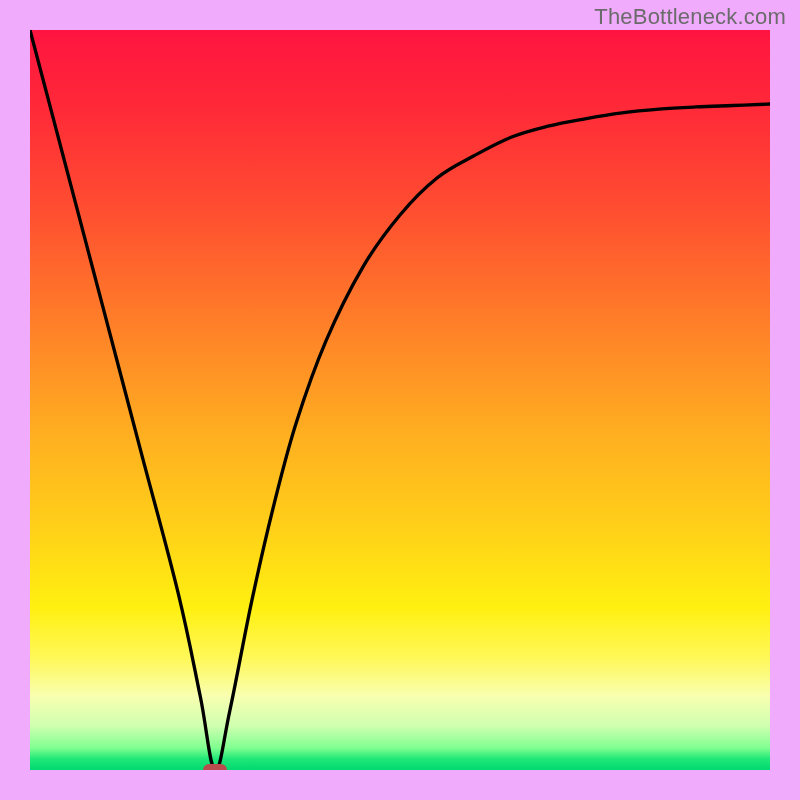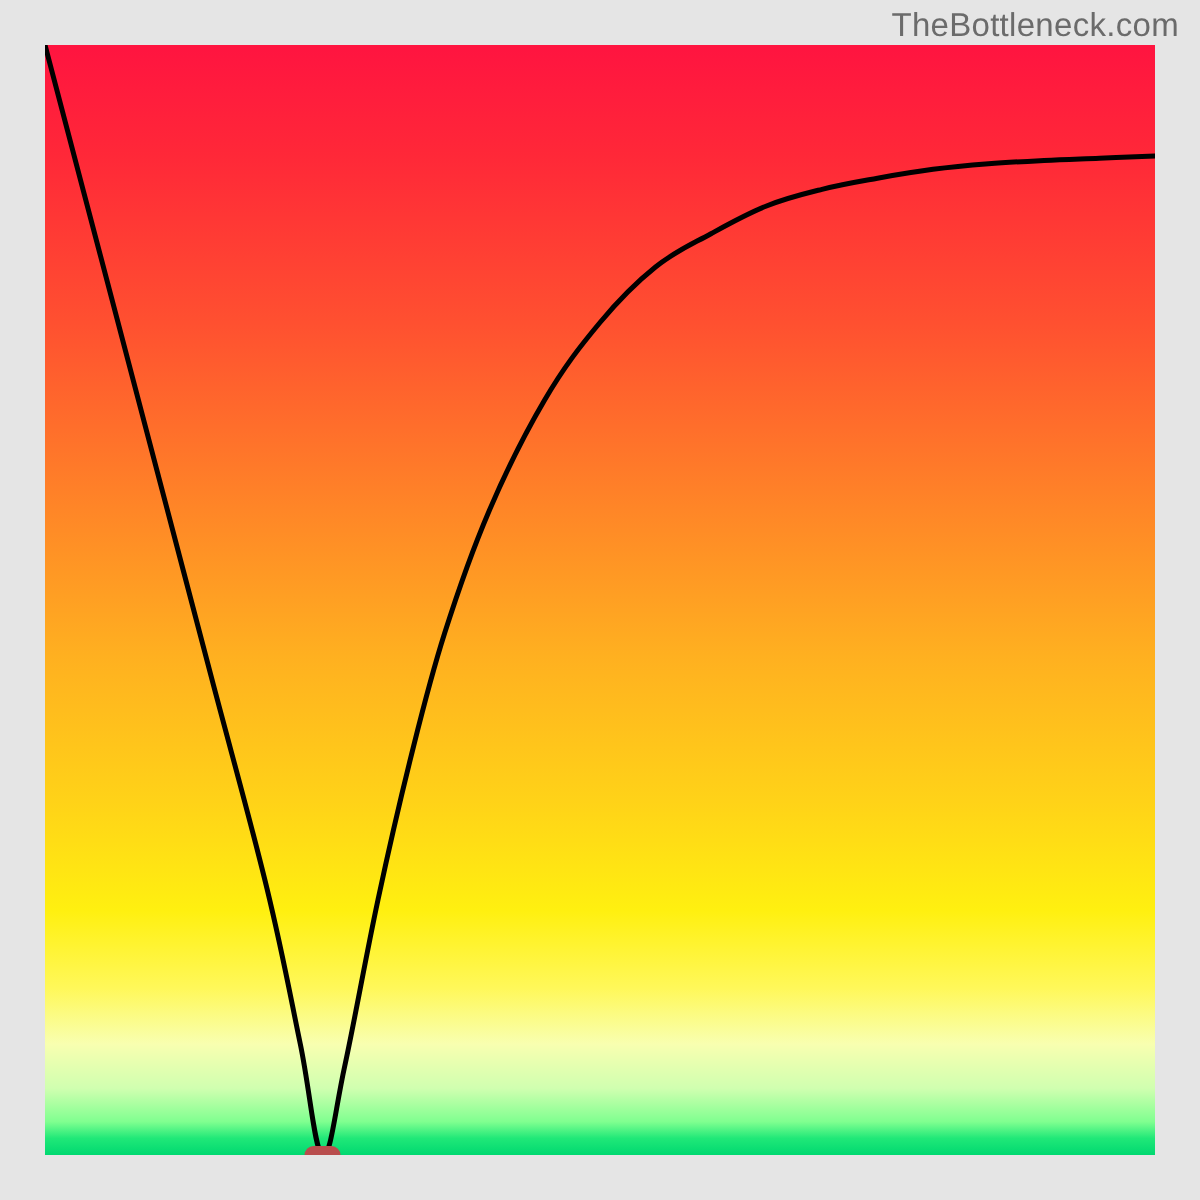--- a/index.html
+++ b/index.html
@@ -7,21 +7,21 @@
     padding: 0;
     width: 800px;
     height: 800px;
     background: #000;
     font-family: Arial, Helvetica, sans-serif;
   }
   .frame {
     position: relative;
     width: 800px;
     height: 800px;
-    background: #e5e5e5;
+    background: #f0abfc;
   }
   .watermark {
     position: absolute;
     top: 4px;
     right: 14px;
     color: #6b6b6b;
     font-size: 22px;
     font-weight: 500;
     letter-spacing: 0.2px;
     z-index: 3;

